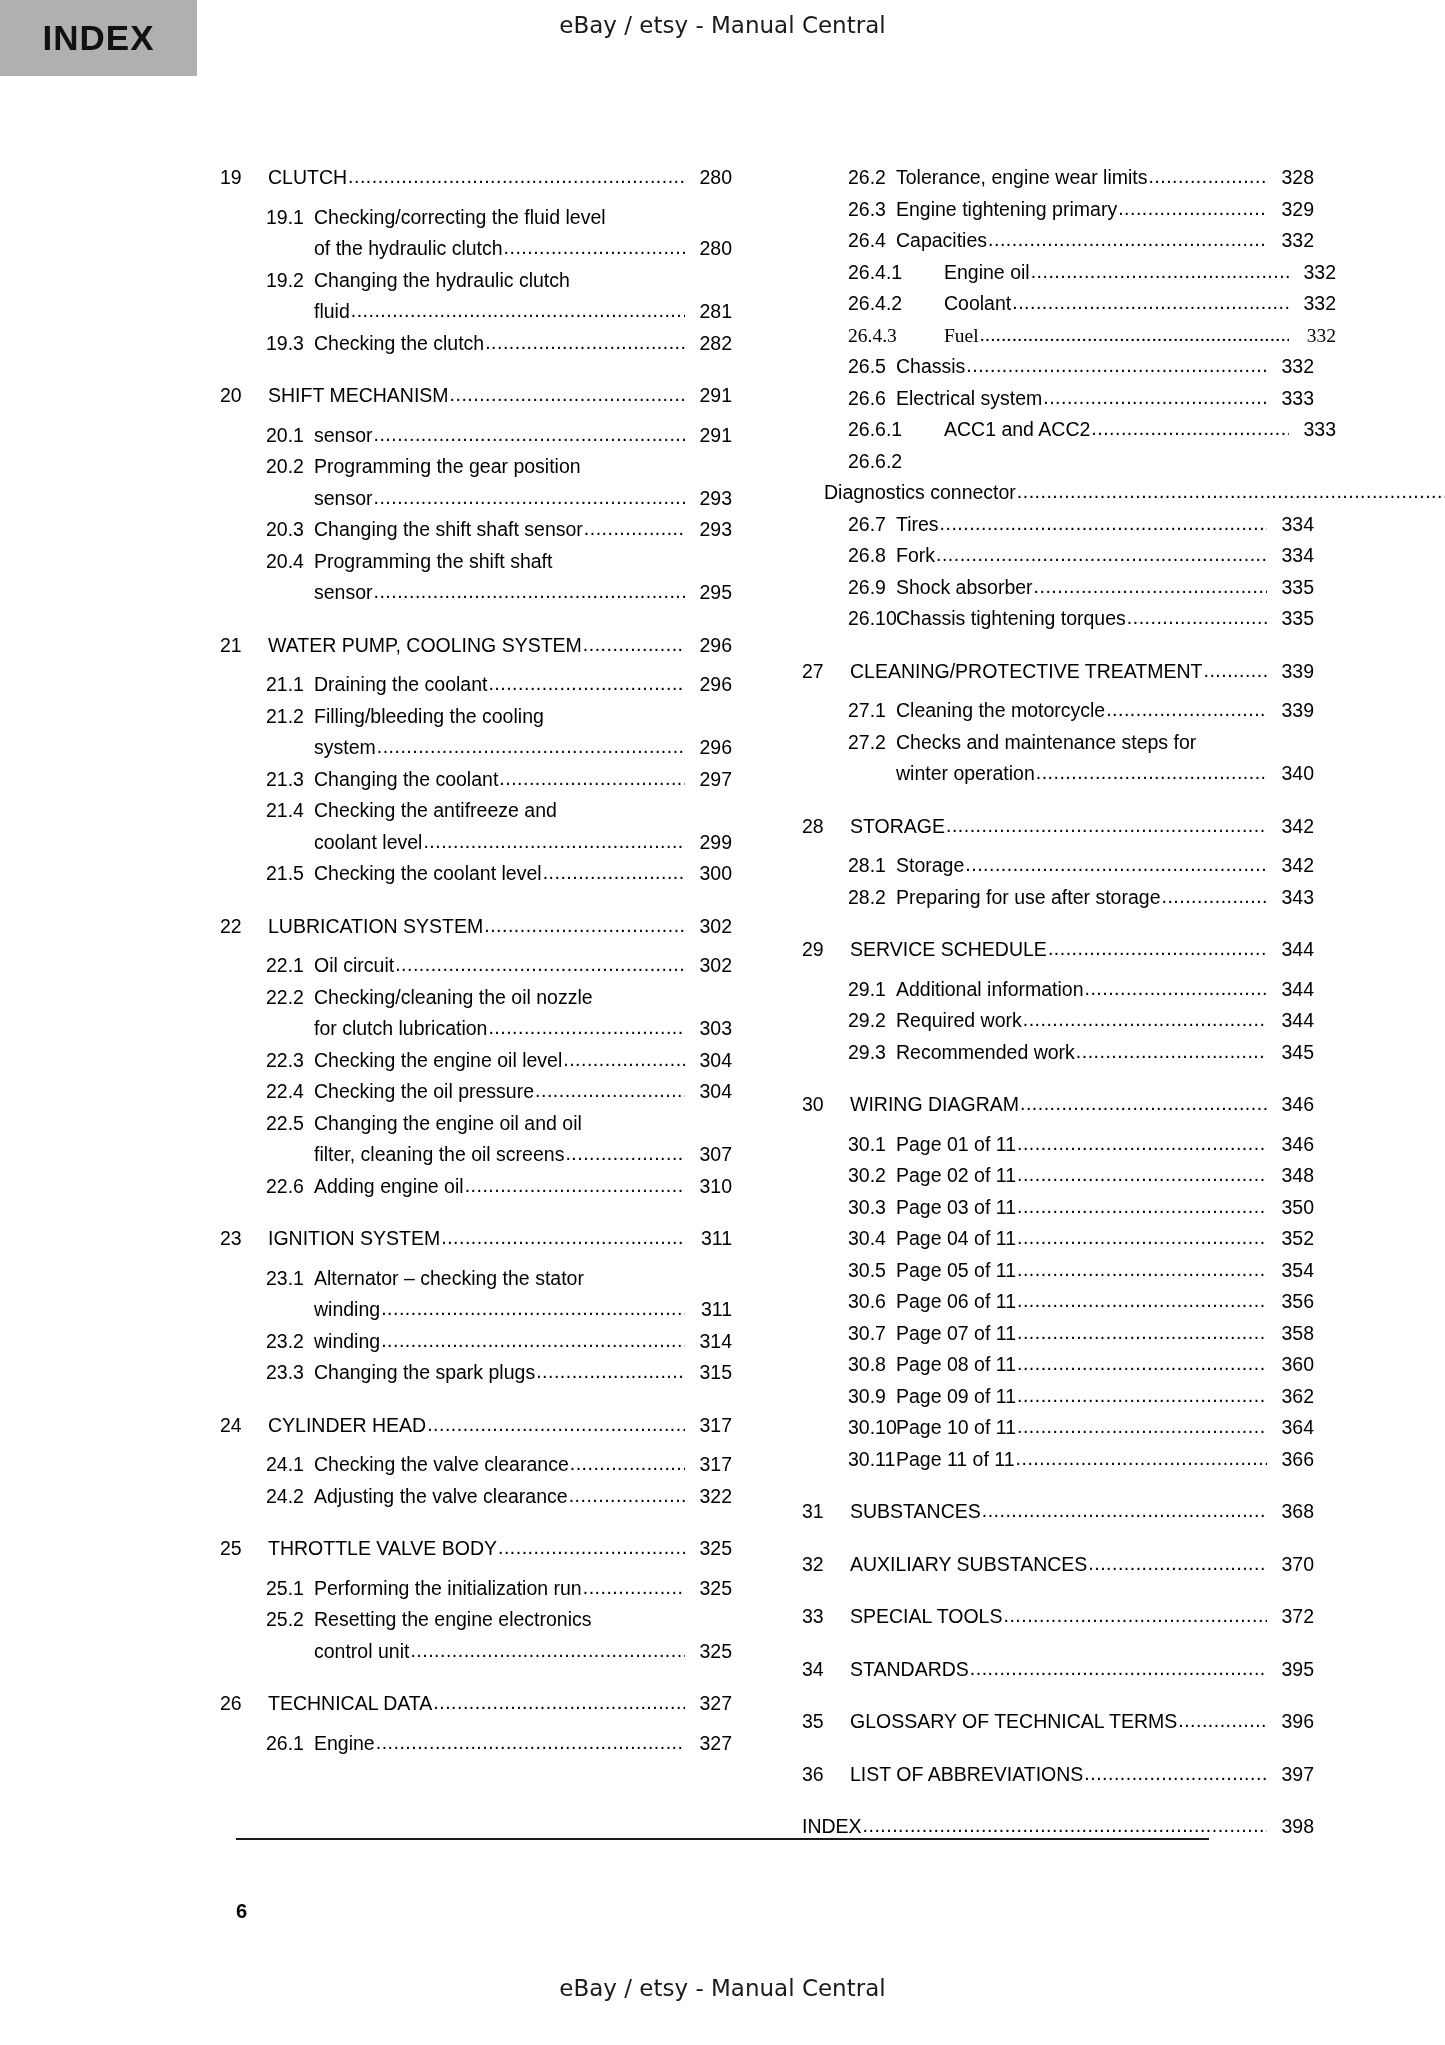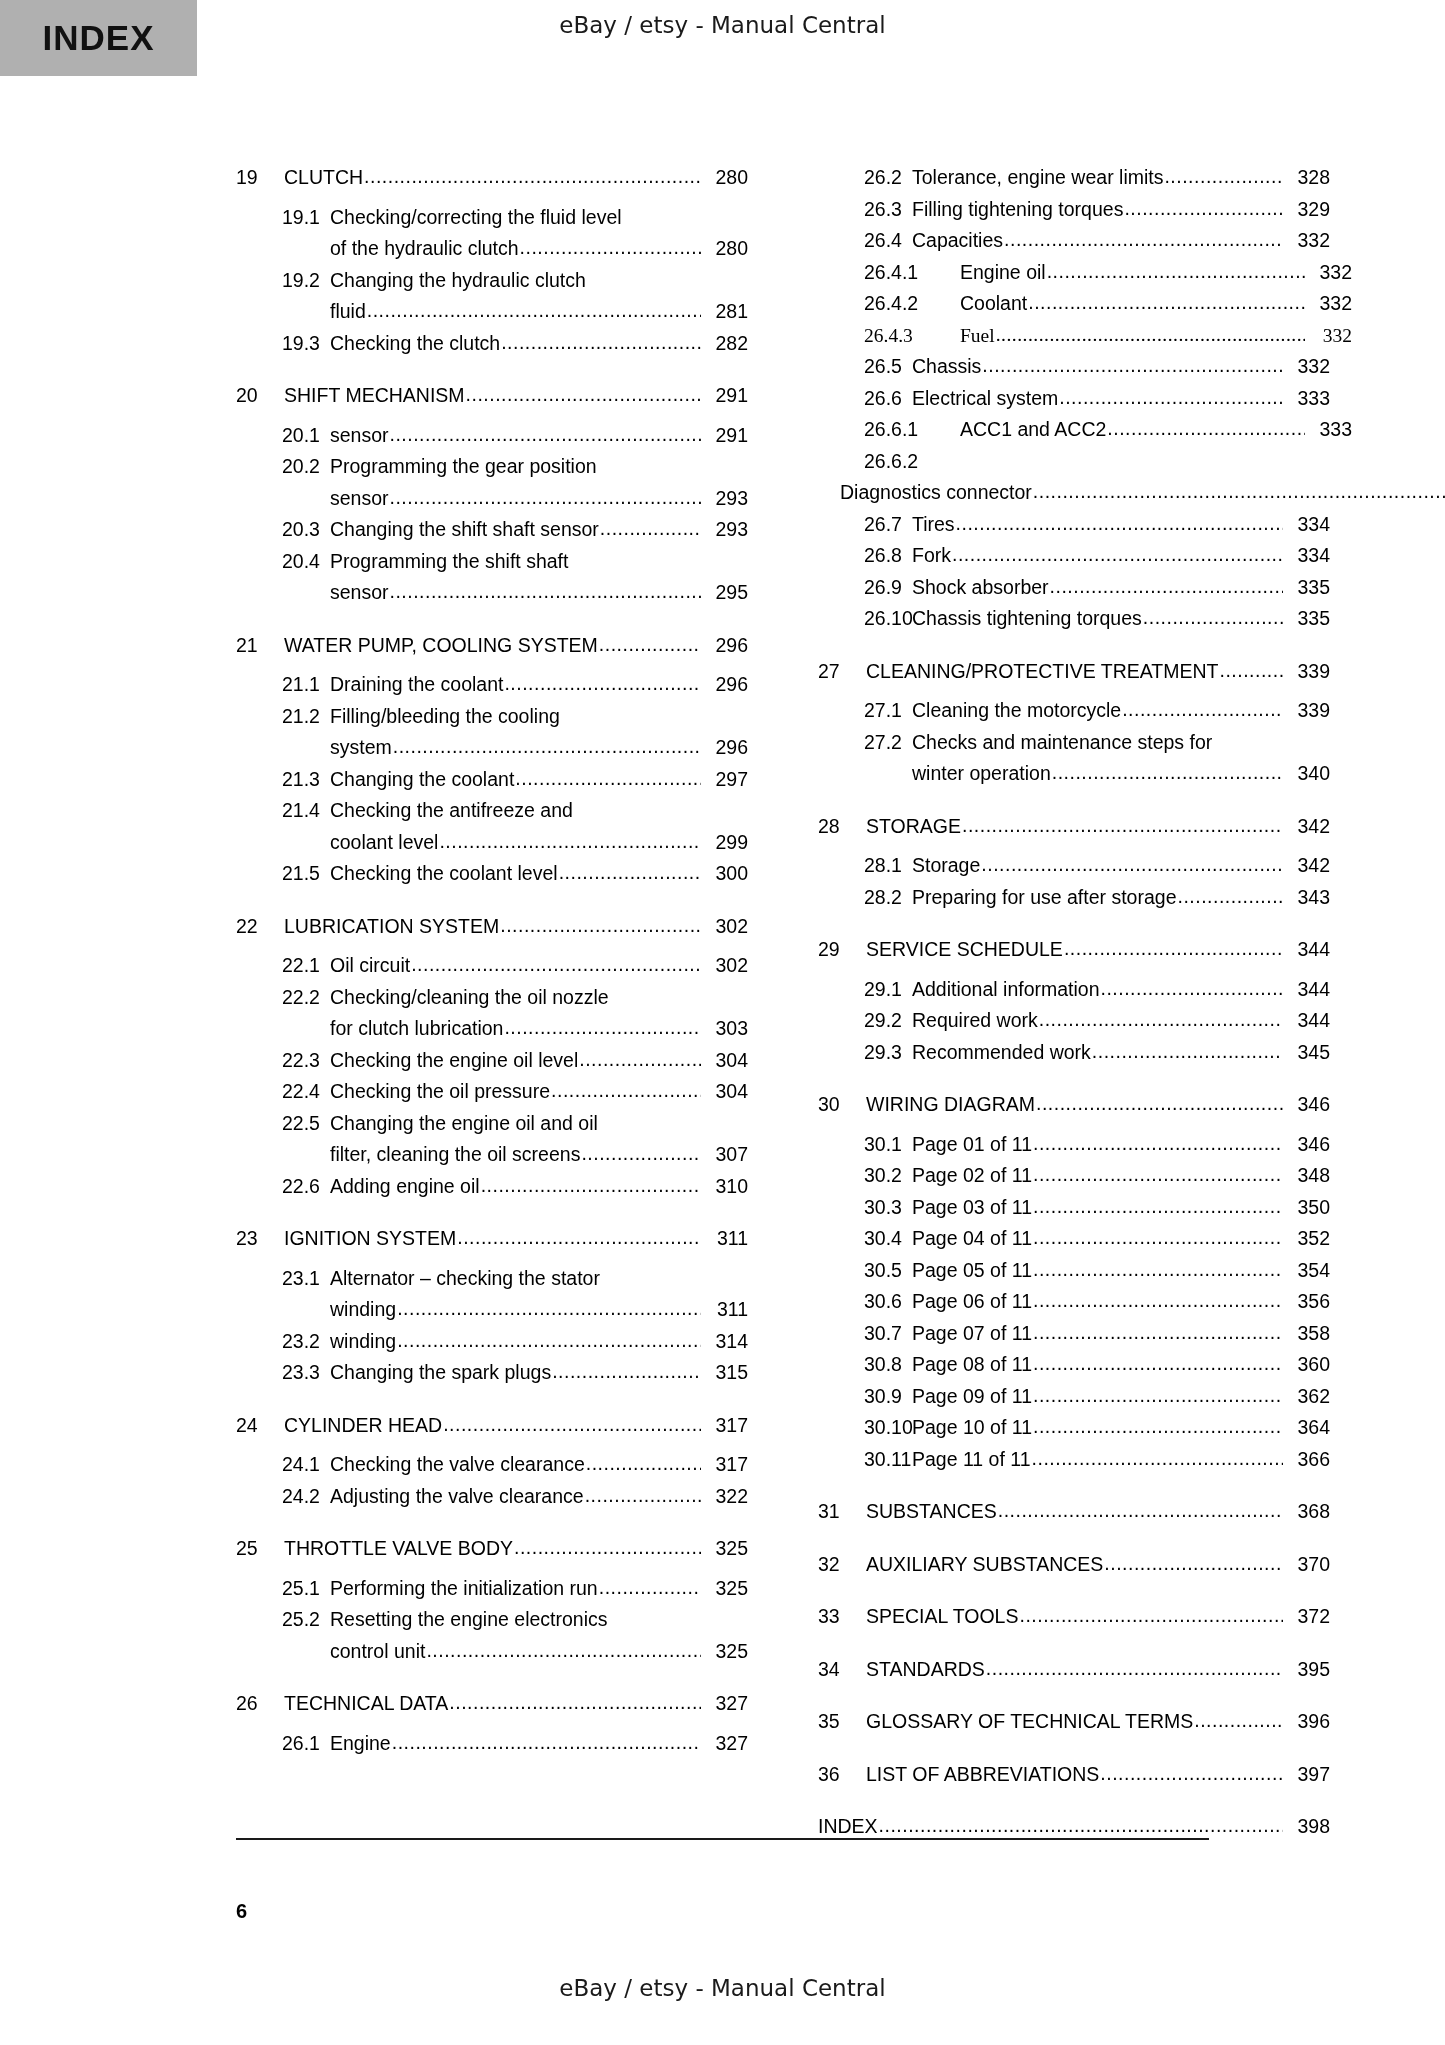--- a/index.html
+++ b/index.html
@@ -26,21 +26,21 @@
   #header-watermark {
     position:absolute; left:0; right:0; top:12px;
     text-align:center;
     font-family:"DejaVu Sans", sans-serif;
     font-size:23px; color:#1a1a1a;
   }
 
   
   #toc {
     position:absolute;
-    left:236px; top:162px;
+    left:220px; top:162px;
     width:1093px;
     display:flex;
     gap:70px;
   }
   .col { width:512px; }
 
   .entry { display:flex; align-items:flex-start; font-size:19.5px; line-height:31.5px; }
   .entry.chapter { margin-top:21px; margin-bottom:8px; }
   .entry.chapter.first { margin-top:0; }
   .entry.sub  { margin-bottom:0px; }
@@ -487,21 +487,21 @@
             <span class="t">Tolerance, engine wear limits</span>
             <span class="leader">........................................................................................................................................................................................................</span>
             <span class="pg">328</span>
           </div>
         </div>
       </div>
       <div class="entry sub" style="margin-top: 0px;">
         <span class="num">26.3</span>
         <div class="body">
           <div class="title-line">
-            <span class="t">Filling tightening torques</span>
+            <span class="t">Engine tightening primary</span>
             <span class="leader">........................................................................................................................................................................................................</span>
             <span class="pg">329</span>
           </div>
         </div>
       </div>
       <div class="entry sub" style="margin-top: 0px;">
         <span class="num">26.4</span>
         <div class="body">
           <div class="title-line">
             <span class="t">Capacities</span>

